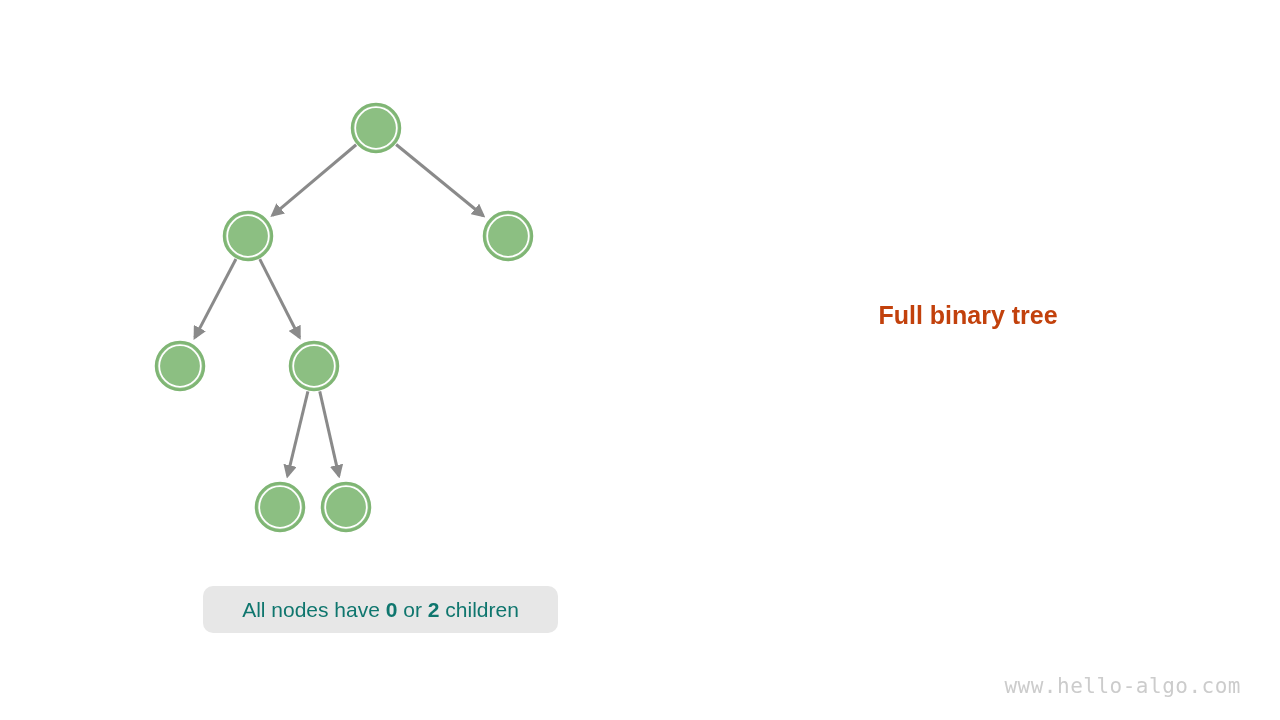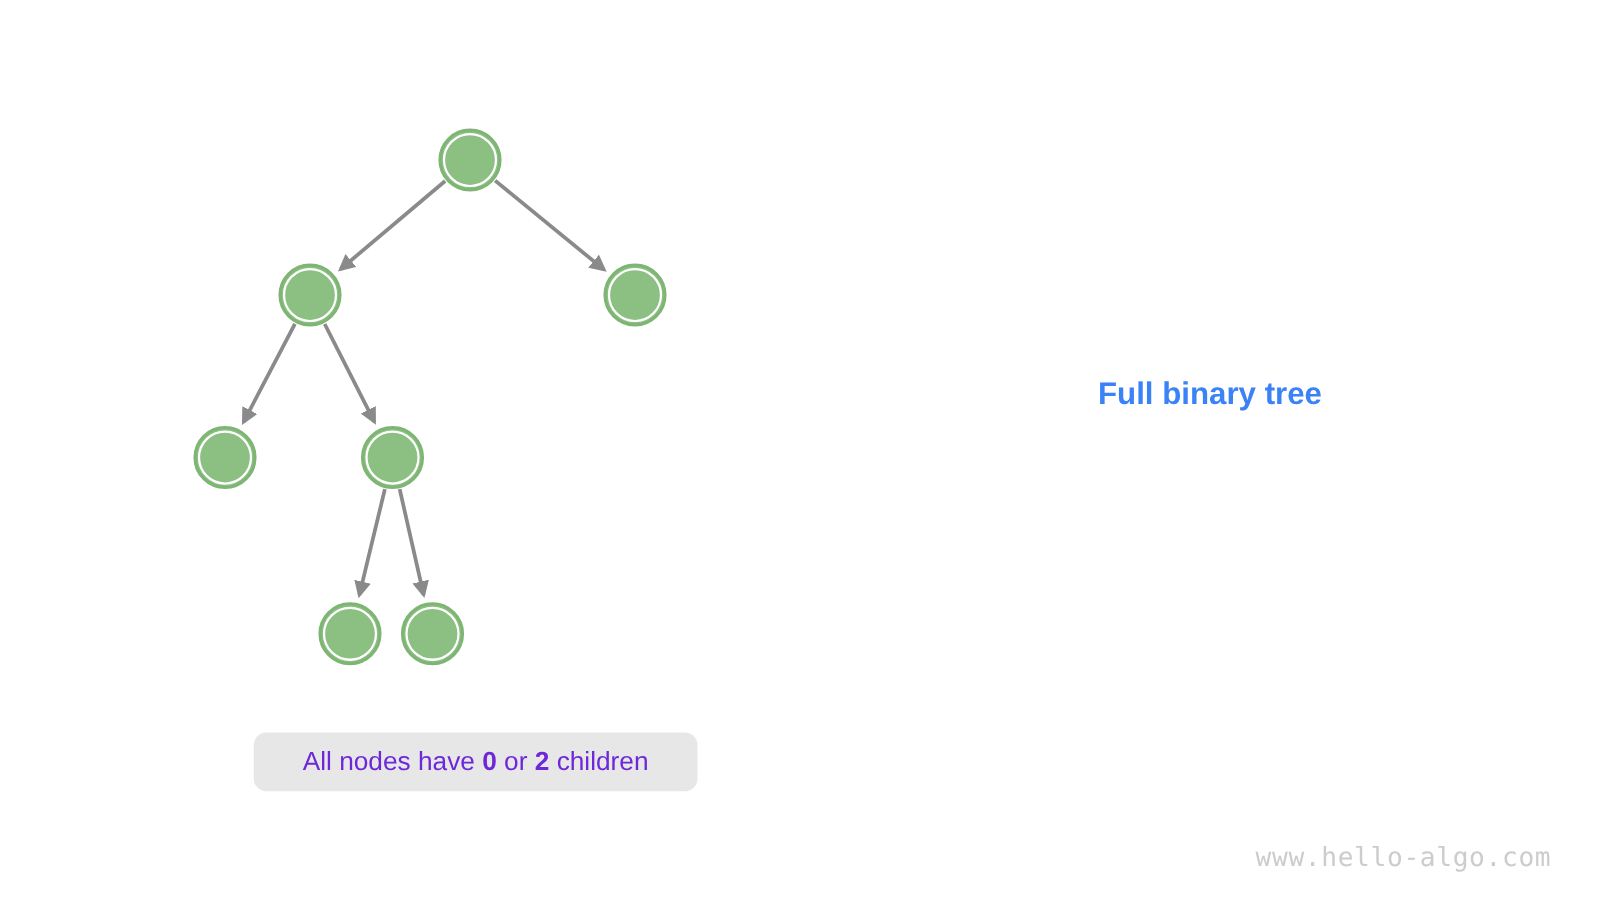--- a/index.html
+++ b/index.html
@@ -95,19 +95,19 @@
       <g>
         <circle cx="280" cy="507" r="24" fill="#8cbf82" stroke="#7fb574" stroke-width="2.5"></circle>
         <circle cx="280" cy="507" r="20.8" fill="none" stroke="#ffffff" stroke-width="1.8"></circle>
       </g>
       <g>
         <circle cx="346" cy="507" r="24" fill="#8cbf82" stroke="#7fb574" stroke-width="2.5"></circle>
         <circle cx="346" cy="507" r="20.8" fill="none" stroke="#ffffff" stroke-width="1.8"></circle>
       </g>
     </svg>
 
-  <div id="diagram-title" style="color: #3b82f6;">Full binary tree</div>
+  <div id="diagram-title" style="color: #c2410c;">Full binary tree</div>
 
-  <div id="caption-box" style="background: rgb(231, 231, 231); color: #6d28d9;"><span>All nodes have </span><b>0</b><span> or </span><b>2</b><span> children</span></div>
+  <div id="caption-box" style="background: rgb(231, 231, 231); color: #0f766e;"><span>All nodes have </span><b>0</b><span> or </span><b>2</b><span> children</span></div>
 
   <div id="watermark" style="color: rgb(204, 204, 204);">www.hello-algo.com</div>
 
 </div>
 
 </body></html>

